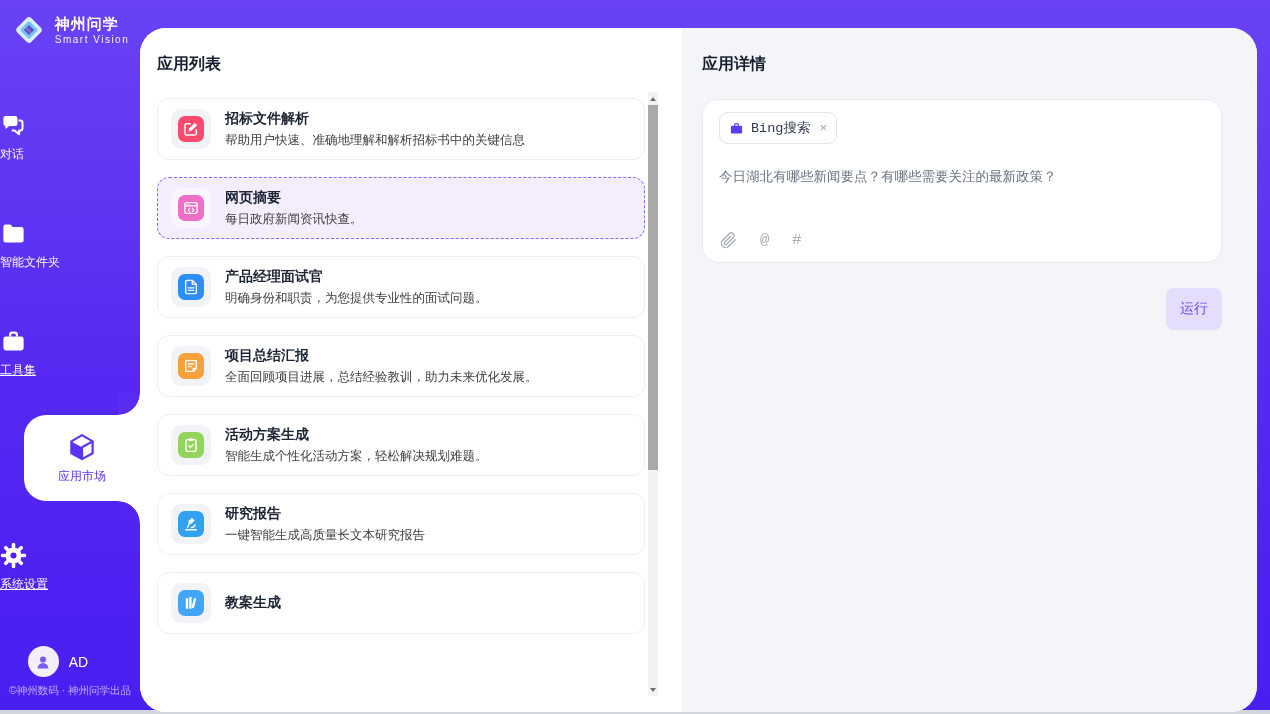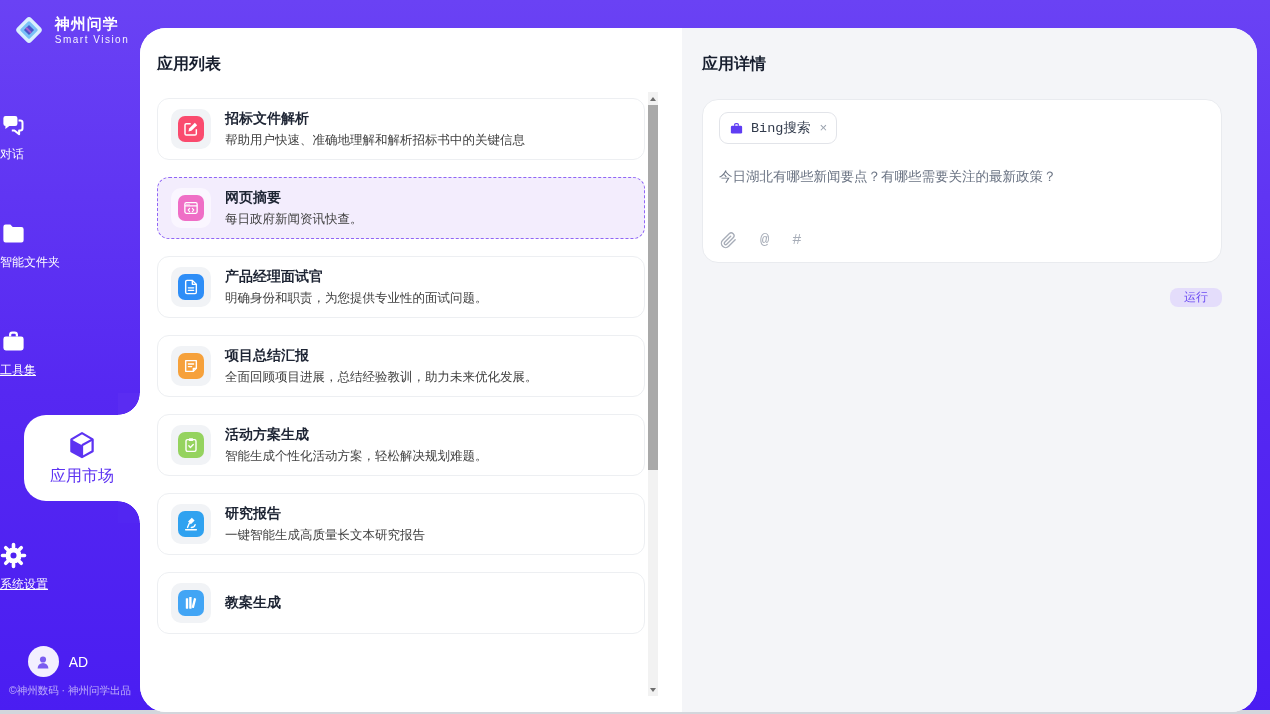--- a/index.html
+++ b/index.html
@@ -21,21 +21,21 @@
   .nav-item .lbl{ font-size:12px; margin-top:7px; }
   .lbl.underlined{ text-decoration:underline; }
   .nav-chat{ top:112px; } .nav-folder{ top:220px; } .nav-tools{ top:328px; } .nav-settings{ top:542px; }
 
   .active-bubble{ position:absolute; top:415px; left:24px; right:0; height:86px; background:#fff; border-radius:22px 0 0 22px; display:flex; flex-direction:column; align-items:center; justify-content:center; cursor:pointer; }
   .active-bubble::before{ content:""; position:absolute; right:0; top:-22px; width:22px; height:22px;
     background:radial-gradient(circle 22px at 0 0,#5a2cf2 21.4px,#fff 22px); }
   .active-bubble::after{ content:""; position:absolute; right:0; bottom:-22px; width:22px; height:22px;
     background:radial-gradient(circle 22px at 0 100%,#5226f2 21.4px,#fff 22px); }
   .active-bubble svg{ width:30px; height:30px; color:#5d33f2; }
-  .active-bubble .lbl{ font-size:16px; margin-top:6px; color:#5d33f2; }
+  .active-bubble .lbl{ font-size:12px; margin-top:6px; color:#5d33f2; }
 
   .user-row{ position:absolute; top:646px; left:0; width:116px; display:flex; align-items:center; justify-content:center; gap:10px; }
   .avatar{ width:31px; height:31px; border-radius:50%; background:#f3efff; display:flex; align-items:center; justify-content:center; }
   .avatar svg{ width:18px; height:18px; color:#7a5cf0; }
   .user-row .uid{ color:#fff; font-size:14px; }
   .side-footer{ position:absolute; top:684px; left:0; width:140px; text-align:center; color:rgba(255,255,255,.62); font-size:10.5px; }
 
   
   .frame{ position:absolute; left:140px; top:28px; width:1117px; height:684px; background:#fff; border-radius:26px; display:flex; overflow:hidden; z-index:1; }
   .panel-title{ font-size:16px; font-weight:bold; color:#171e2e; }
@@ -66,21 +66,21 @@
   .tool-tag{ display:inline-flex; align-items:center; gap:7px; padding:6px 9px; border:1px solid #e2e4e9; border-radius:9px; background:#fff; cursor:default; }
   .tool-tag svg{ width:15px; height:15px; color:#5f3df3; }
   .tool-tag .t-lbl{ font-size:13.5px; color:#323b4c; }
   .tool-tag .t-close{ font-size:13px; color:#9aa2ae; margin-left:2px; cursor:pointer; }
   .question{ margin-top:24px; font-size:13.5px; color:#6a7383; }
   .composer-icons{ position:absolute; left:17px; bottom:13px; display:flex; align-items:center; gap:23px; color:#a7adb8; }
   .composer-icons svg{ width:17px; height:17px; }
   .composer-icons .sym{ font-size:15.5px; line-height:1; cursor:pointer; }
   .clip-btn{ cursor:pointer; display:flex; }
   .run-row{ display:flex; justify-content:flex-end; margin-top:25px; }
-  .run-btn{ border:none; background:#e4ddfb; color:#6a4af2; font-size:12px; padding:1px 14px; border-radius:8px; cursor:pointer; font-family:inherit; }
+  .run-btn{ border:none; background:#e4ddfb; color:#6a4af2; font-size:14px; padding:12px 14px; border-radius:8px; cursor:pointer; font-family:inherit; }
   .hidden-defs{ position:absolute; width:0; height:0; overflow:hidden; }
 </style>
 </head>
 <body>
 
 <svg class="hidden-defs" aria-hidden="true">
   <defs>
     <symbol id="i-chat" viewBox="0 0 24 24">
       <path d="M16.5 7.5h1.5a2 2 0 0 1 2 2v5a2 2 0 0 1-2 2h-1v3.2l-4.2-3.2h-2.3" fill="none" stroke="currentColor" stroke-width="1.8" stroke-linejoin="round"></path>
       <path d="M3 5.5a2 2 0 0 1 2-2h8.5a2 2 0 0 1 2 2v5a2 2 0 0 1-2 2H8.3L4.8 15v-2.5H5a2 2 0 0 1-2-2z" fill="currentColor"></path>

